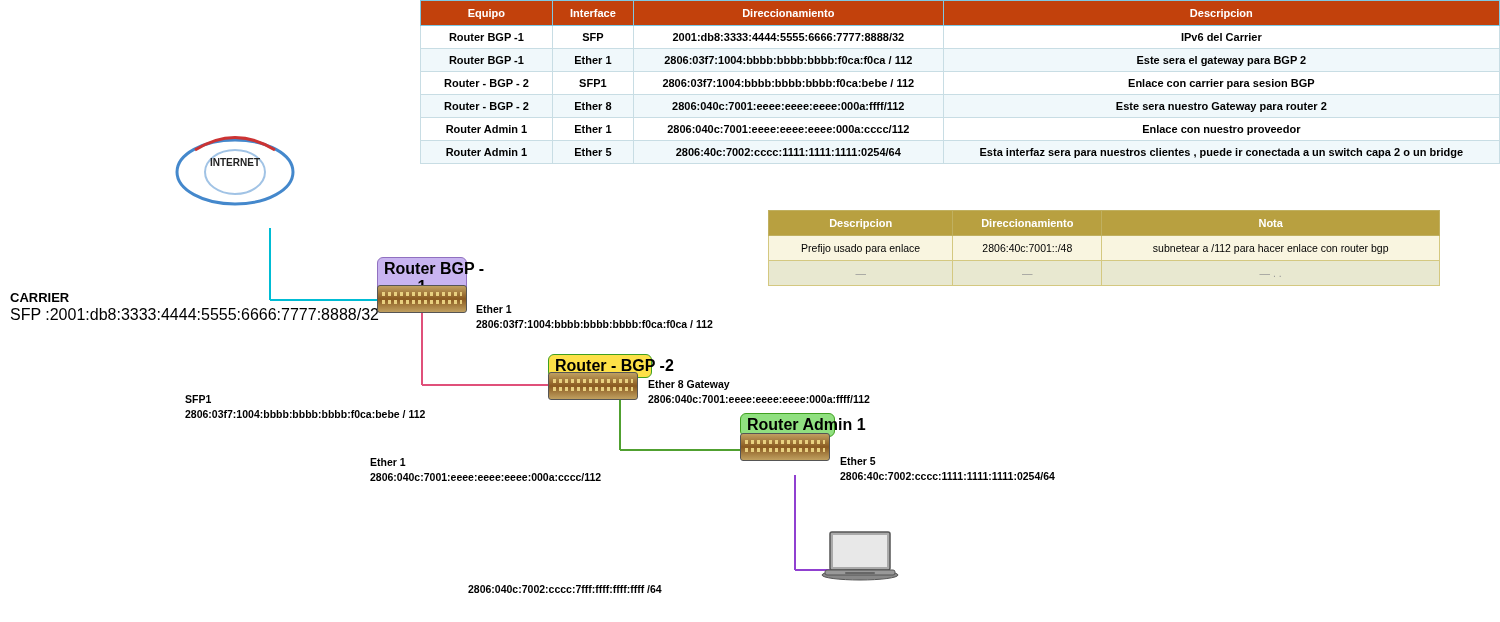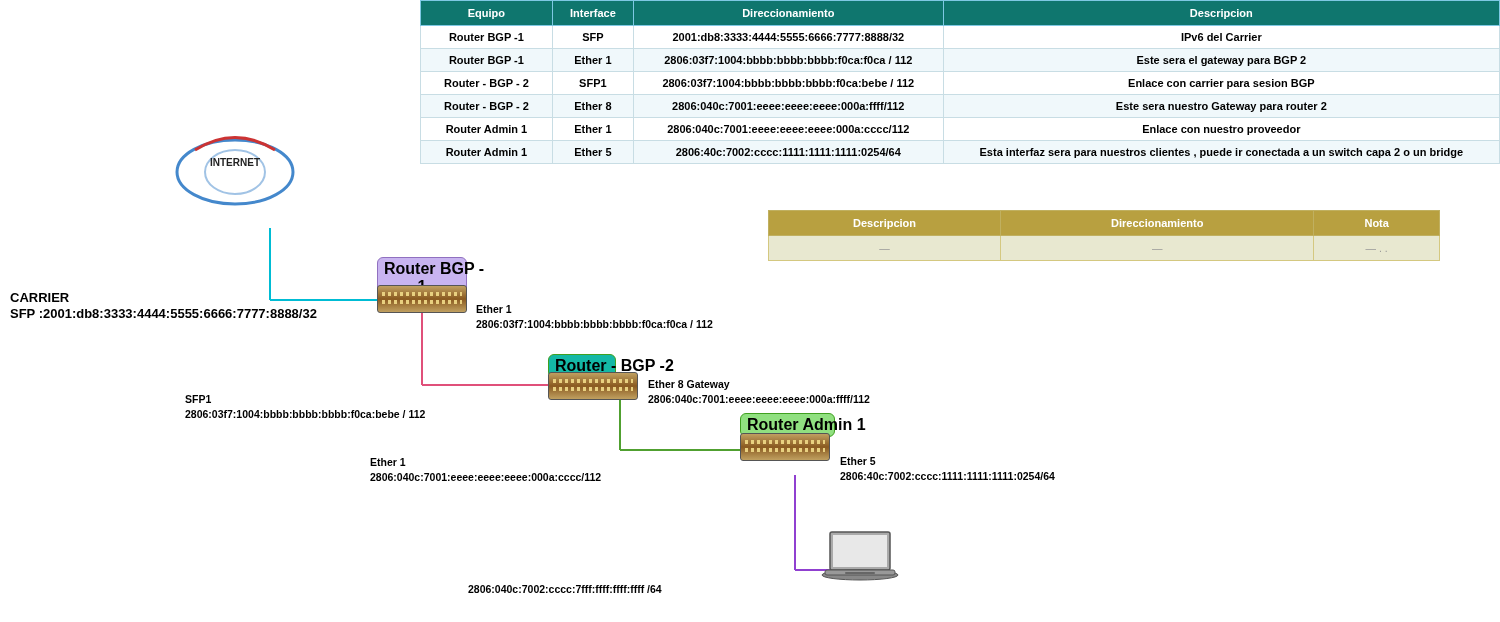--- a/index.html
+++ b/index.html
@@ -21,21 +21,21 @@
       width: 1080px;
     }
 
     .main-table {
       width: 100%;
       border-collapse: collapse;
       border: 1px solid #7ec8e3;
     }
 
     .main-table thead tr th {
-      background: #0f766e;
+      background: #c2410c;
       color: #fff;
       font-weight: bold;
       padding: 6px 10px;
       border: 1px solid #7ec8e3;
       text-align: center;
     }
 
     .main-table tbody tr td {
       padding: 5px 19px;
       border: 1px solid #c8dde4;
@@ -172,22 +172,22 @@
       left: 10px;
       font-weight: bold;
       font-size: 13px;
       color: #000;
     }
 
     .carrier-sfp-label {
       position: absolute;
       top: 306px;
       left: 10px;
-      font-size: 13px;
-      font-weight: bold;
+      font-size: 16px;
+      font-weight: normal;
       color: #000;
     }
 
     
     .lines-svg {
       position: absolute;
       top: 0;
       left: 0;
       width: 1500px;
       height: 622px;
@@ -261,20 +261,25 @@
   <table class="second-table">
     <thead>
       <tr>
         <th>Descripcion</th>
         <th>Direccionamiento</th>
         <th>Nota</th>
       </tr>
     </thead>
     <tbody id="second-table-body">
         <tr>
+          <td>Prefijo usado para enlace</td>
+          <td>2806:40c:7001::/48</td>
+          <td>subnetear a /112 para hacer enlace con router bgp</td>
+        </tr>
+        <tr>
           <td>—</td>
           <td>—</td>
           <td>— . .</td>
         </tr>
       </tbody>
   </table>
 </div>
 
 <svg class="lines-svg">
 
@@ -317,21 +322,21 @@
   <div class="text-label">Ether 1</div>
   <div class="text-label" style="top:15px;">2806:03f7:1004:bbbb:bbbb:bbbb:f0ca:f0ca / 112</div>
 </div>
 
 <div style="position:absolute; top:393px; left:185px;">
   <div class="text-label">SFP1</div>
   <div class="text-label" style="top:15px;">2806:03f7:1004:bbbb:bbbb:bbbb:f0ca:bebe / 112</div>
 </div>
 
 <div style="position:absolute; top:372px; left:548px;">
-  <div class="router-label-box" style="position:absolute; top:-18px; left:0px; width:68px; background:#14b8a6; border-color:#40a020;">Router - BGP -2</div>
+  <div class="router-label-box" style="position:absolute; top:-18px; left:0px; width:104px; background:#fde047; border-color:#40a020;">Router - BGP -2</div>
   <div class="router-icon"></div>
 </div>
 
 <div style="position:absolute; top:378px; left:648px;">
   <div class="text-label">Ether 8 Gateway</div>
   <div class="text-label" style="top:15px;">2806:040c:7001:eeee:eeee:eeee:000a:ffff/112</div>
 </div>
 
 <div style="position:absolute; top:456px; left:370px;">
   <div class="text-label">Ether 1</div>

